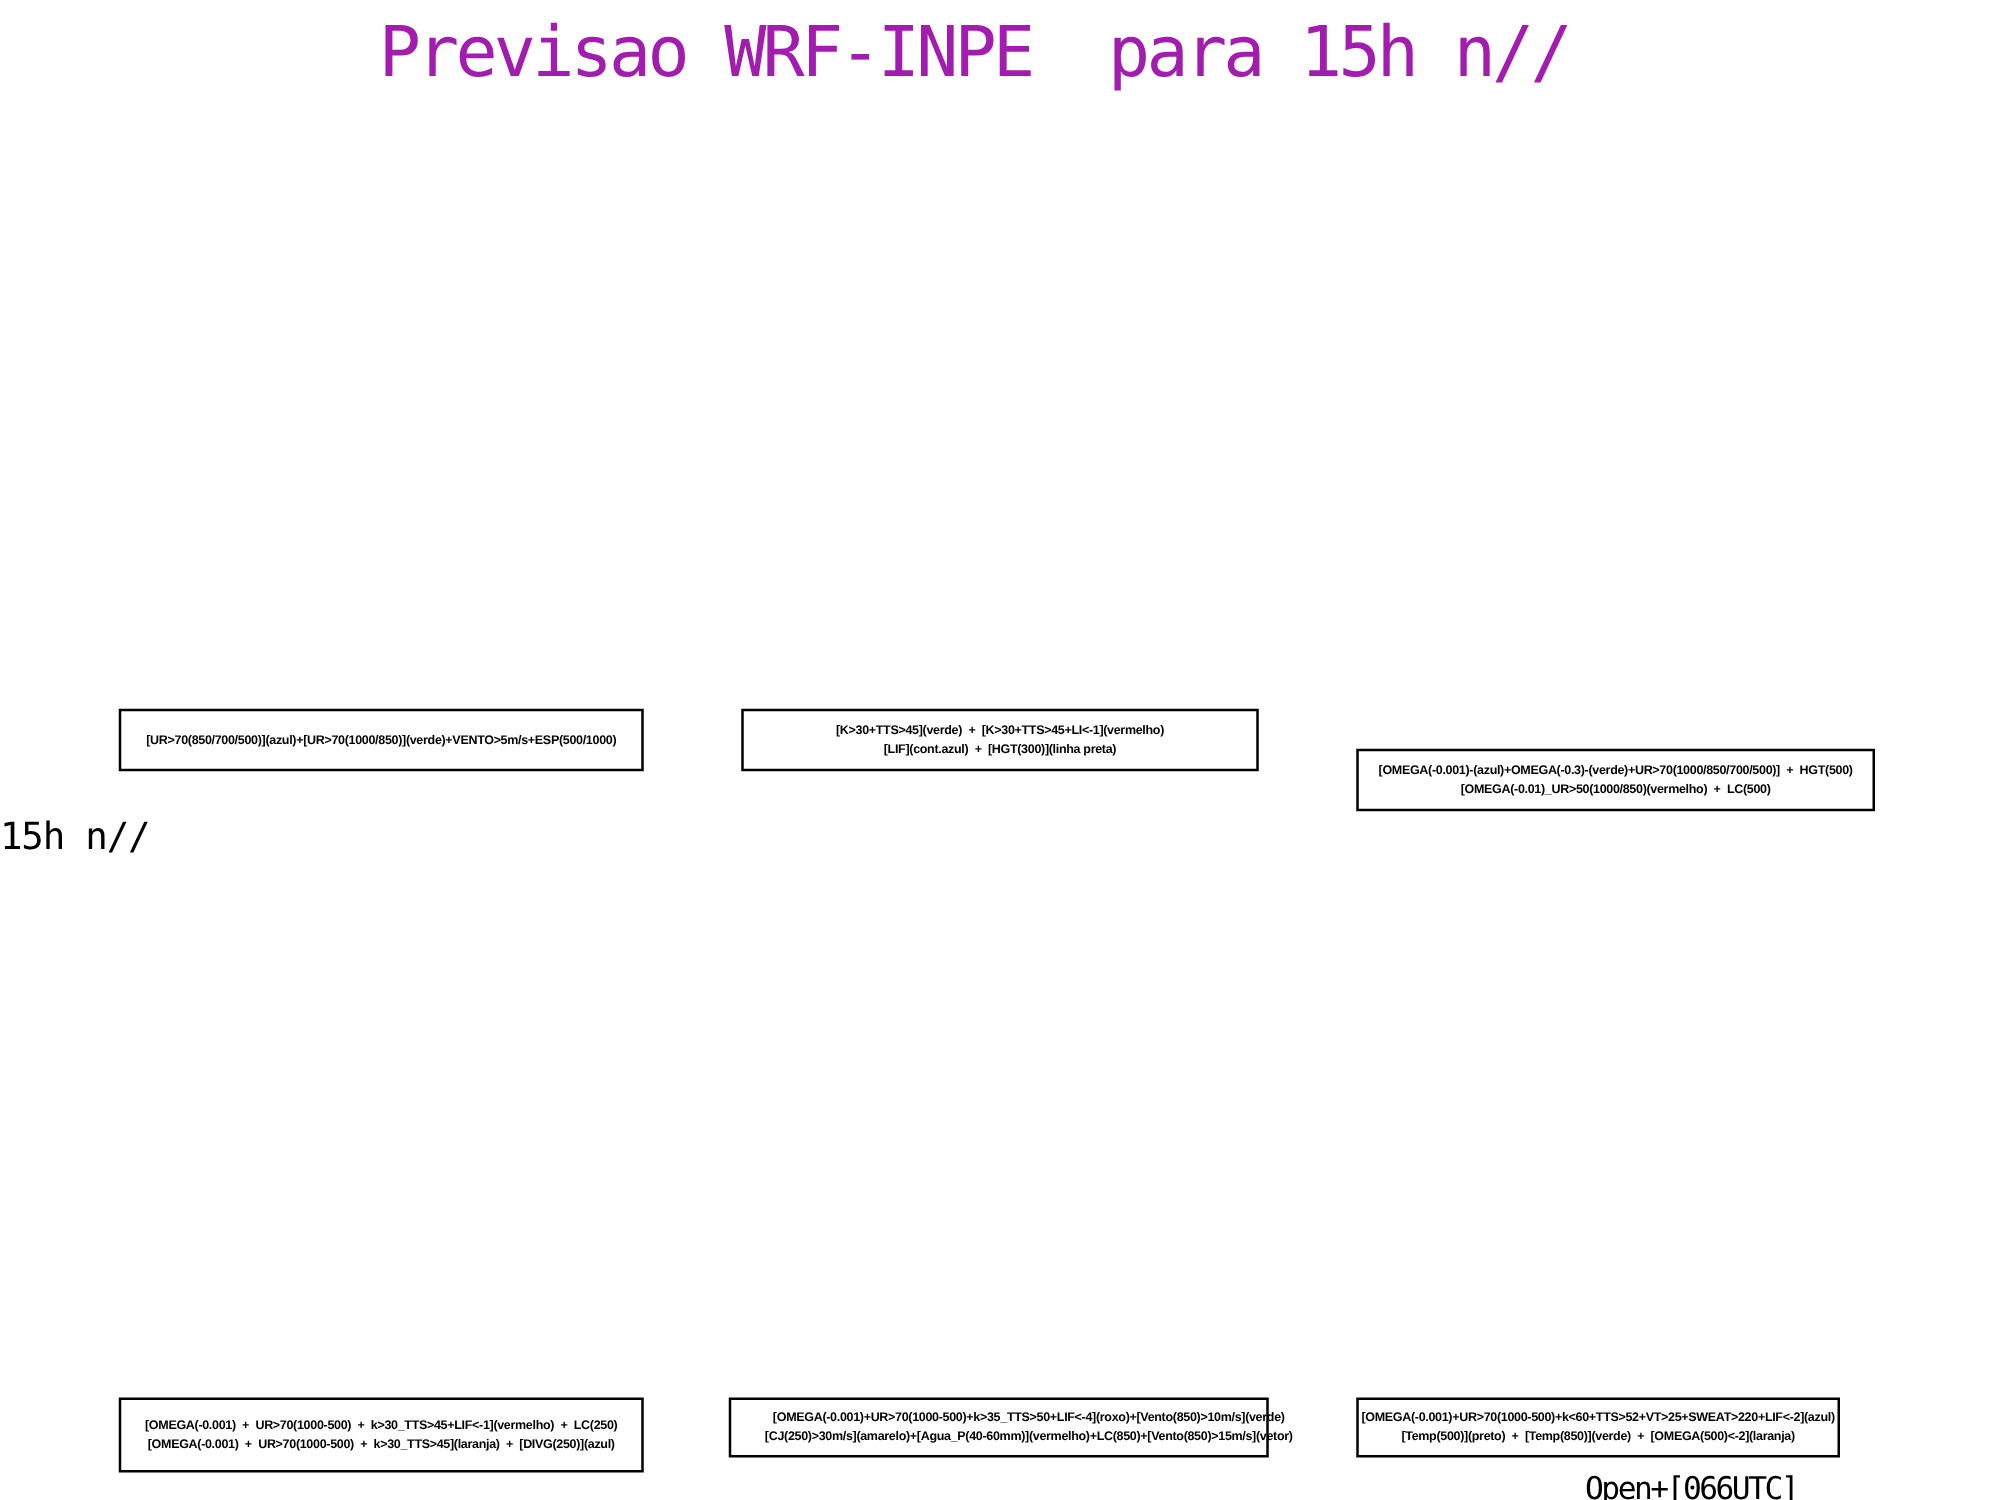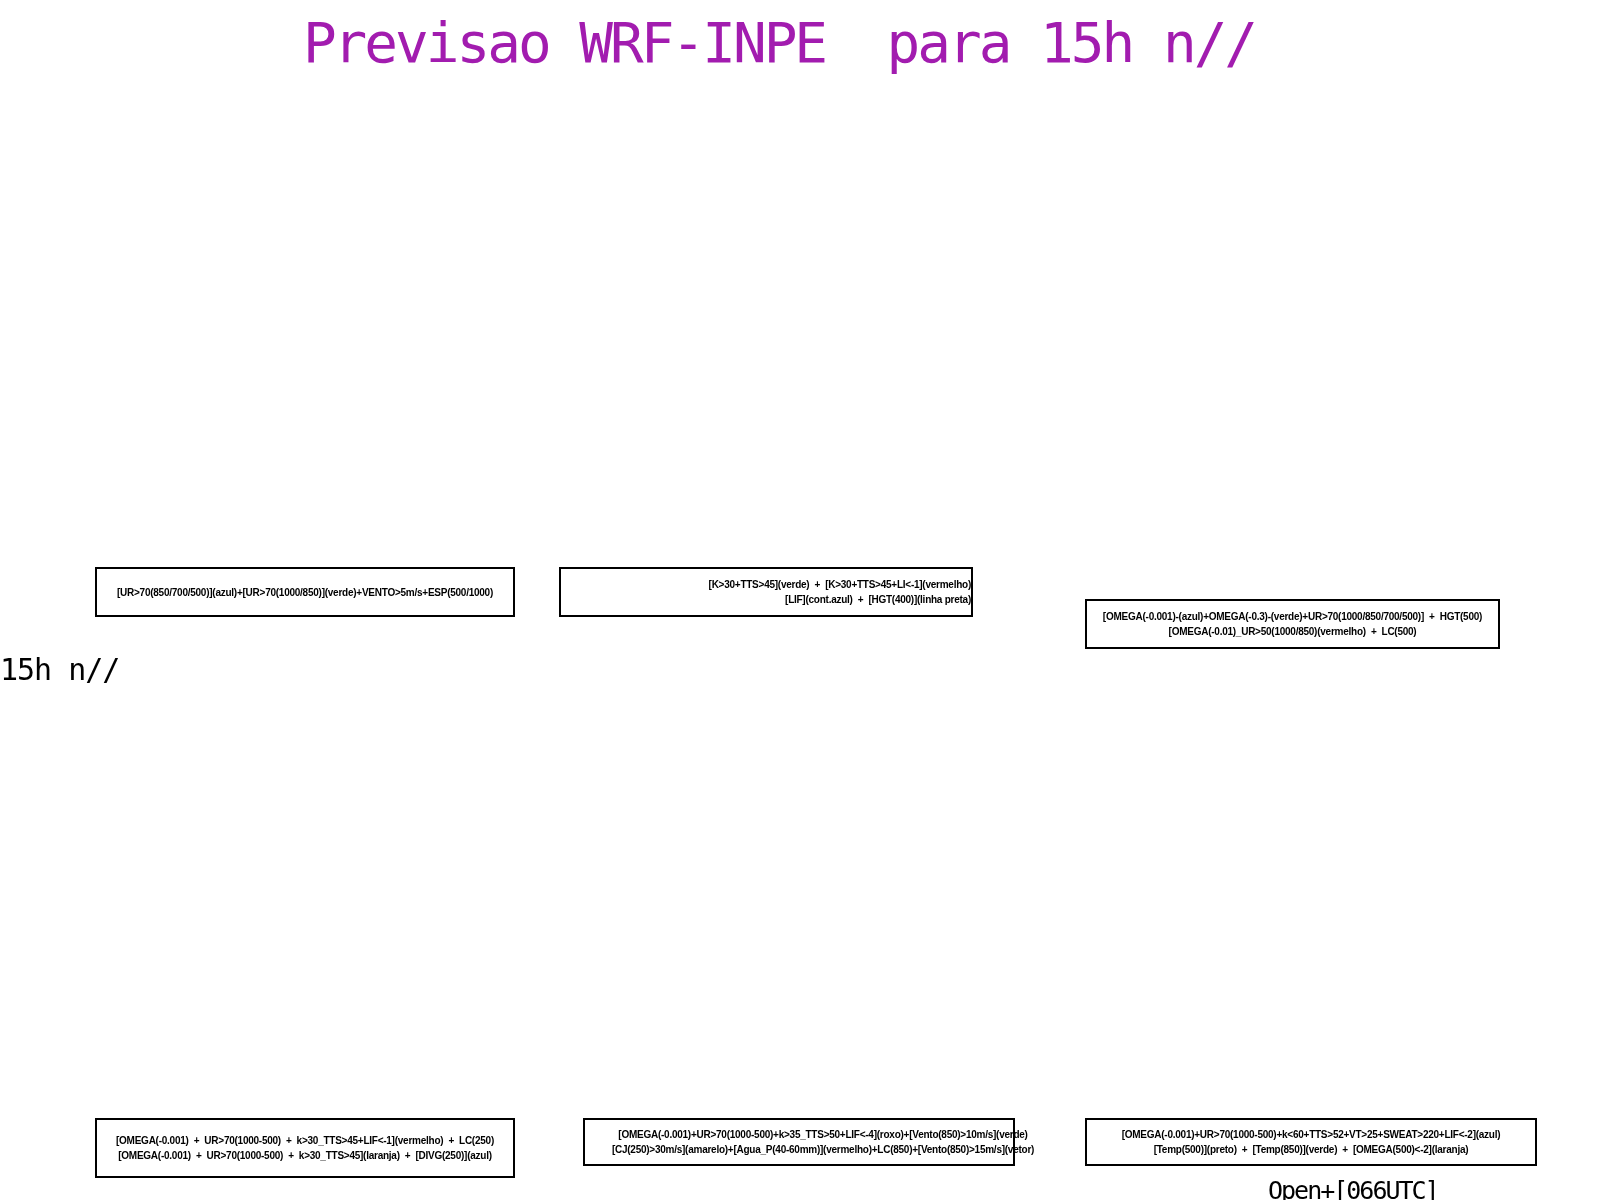--- a/index.html
+++ b/index.html
@@ -57,40 +57,40 @@
   .legend-line {
     font-family: "Liberation Sans", sans-serif;
     font-weight: bold;
     font-size: 10px;
     line-height: 15px;
     letter-spacing: -0.25px;
     white-space: pre;
     text-align: center;
   }
   #box-top-left      { left:   95px; top:  567px; width: 420px; height: 50px; }
-  #box-top-center    { left:  559px; top:  567px; width: 414px; height: 50px; align-items: flex-end; }
+  #box-top-center    { left:  593px; top:  567px; width: 414px; height: 50px; }
   #box-top-right     { left: 1085px; top:  567px; width: 415px; height: 50px; margin-top: 32px; }
   #box-bottom-left   { left:   95px; top: 1118px; width: 420px; height: 60px; }
   #box-bottom-center { left:  583px; top: 1118px; width: 432px; height: 48px; padding-left: 48px; }
-  #box-bottom-right  { left: 1085px; top: 1118px; width: 452px; height: 48px; }
+  #box-bottom-right  { left: 1085px; top: 1118px; width: 387px; height: 48px; }
 </style>
 </head>
 <body>
 
 <div class="screen">
 
   <div class="plot-title">Previsao WRF-INPE  para 15h n//</div>
 
   <div class="legend-box" id="box-top-left">
     <div class="legend-line">[UR&gt;70(850/700/500)](azul)+[UR&gt;70(1000/850)](verde)+VENTO&gt;5m/s+ESP(500/1000)</div>
   </div>
 
   <div class="legend-box" id="box-top-center">
     <div class="legend-line">[K&gt;30+TTS&gt;45](verde)  +  [K&gt;30+TTS&gt;45+LI&lt;-1](vermelho)</div>
-    <div class="legend-line">[LIF](cont.azul)  +  [HGT(400)](linha preta)</div>
+    <div class="legend-line">[LIF](cont.azul)  +  [HGT(300)](linha preta)</div>
   </div>
 
   <div class="legend-box" id="box-top-right">
     <div class="legend-line">[OMEGA(-0.001)-(azul)+OMEGA(-0.3)-(verde)+UR&gt;70(1000/850/700/500)]  +  HGT(500)</div>
     <div class="legend-line">[OMEGA(-0.01)_UR&gt;50(1000/850)(vermelho)  +  LC(500)</div>
   </div>
 
   <div class="center-label">15h n//</div>
 
   <div class="legend-box" id="box-bottom-left">

